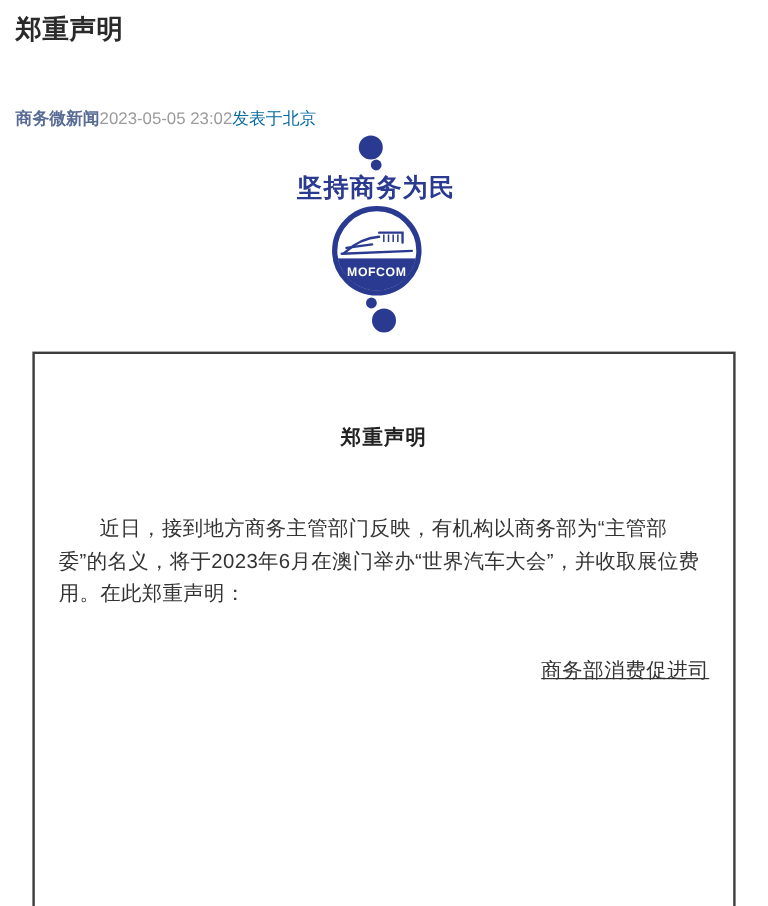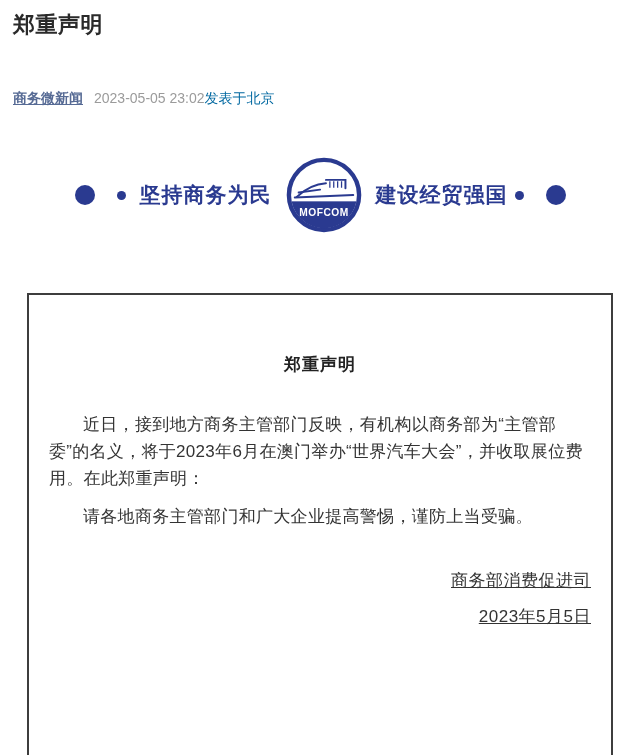--- a/index.html
+++ b/index.html
@@ -26,34 +26,34 @@
   .byline {
     margin-top: 16px;
     display: flex;
     align-items: baseline;
     font-size: 14px;
     line-height: 18px;
   }
   .account {
     color: #576b95;
     font-weight: 600;
-    margin-right: 11px;
+    margin-right: 0;
     cursor: pointer;
-    text-decoration: underline;
   }
   .timestamp { color: #9b9b9b; }
   .location  { color: #0369a1; margin-top: 33px; }
 
   
   .banner {
     margin-top: 40px;
     height: 96px;
     display: flex;
     align-items: center;
     justify-content: center;
+    flex-direction: column;
   }
   .dot { background: #2a3a90; border-radius: 50%; flex: 0 0 auto; }
   .dot-big   { width: 20px; height: 20px; }
   .dot-small { width: 9px;  height: 9px;  }
   .gap-a { margin-right: 22px; }
   .gap-b { margin-right: 14px; }
   .gap-c { margin-right: 13px; }
   .gap-d { margin-right: 7px; }
   .slogan {
     color: #2a3a90;
@@ -73,21 +73,21 @@
     padding: 0 20px;
   }
   .stmt-title {
     margin: 58px 0 0;
     text-align: center;
     font-size: 17px;
     font-weight: 700;
     color: #222222;
     letter-spacing: 1px;
   }
-  .stmt-body { margin-top: 35px; }
+  .stmt-body { margin-top: 51px; }
   .stmt-body p {
     margin: 0 0 11px;
     font-size: 17px;
     line-height: 27px;
     text-indent: 2em;
     color: #333333;
     letter-spacing: 0.3px;
   }
   .signature { margin-top: 37px; text-align: right; text-decoration: underline; }
   .signature p {
@@ -129,30 +129,27 @@
         <path d="M42 24.5 L62 24.5 L62 33"></path>
         <path d="M10 42.5 L70 40"></path>
         <path d="M14 37.5 L36 34.5"></path>
       </g>
       <g stroke="#2a3a90" fill="none" stroke-width="1.3">
         <path d="M46 26 v6.5 M50 26 v6.5 M54 26 v6.5 M58 26 v6.5"></path>
       </g>
       <text x="40" y="61.5" text-anchor="middle" fill="#ffffff" font-size="10.5" font-weight="bold" letter-spacing="0.5" font-family="Liberation Sans, DejaVu Sans, sans-serif">MOFCOM</text>
     </svg>
 
-    <span class="slogan gap-d">建设经贸强国</span>
     <span class="dot dot-small gap-a"></span>
     <span class="dot dot-big"></span>
   </div>
 
   <div class="statement-box">
     <h2 class="stmt-title">郑重声明</h2>
     <div class="stmt-body">
       <p>近日，接到地方商务主管部门反映，有机构以商务部为“主管部委”的名义，将于2023年6月在澳门举办“世界汽车大会”，并收取展位费用。在此郑重声明：</p>
-      <p>请各地商务主管部门和广大企业提高警惕，谨防上当受骗。</p>
     </div>
     <div class="signature">
       <p>商务部消费促进司</p>
-      <p>2023年5月5日</p>
     </div>
   </div>
 
 </div>
 
 </body></html>

